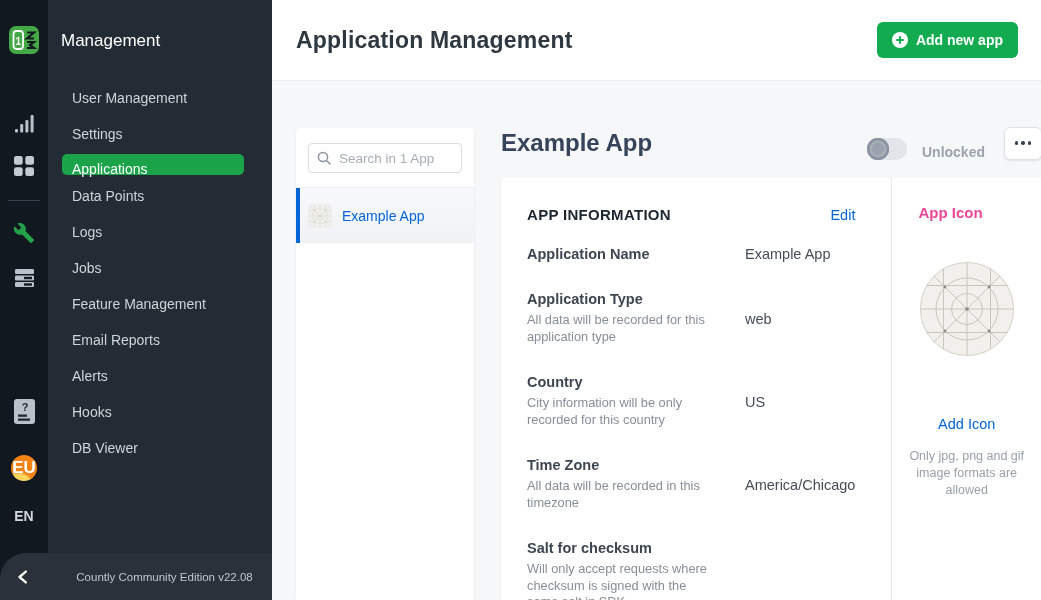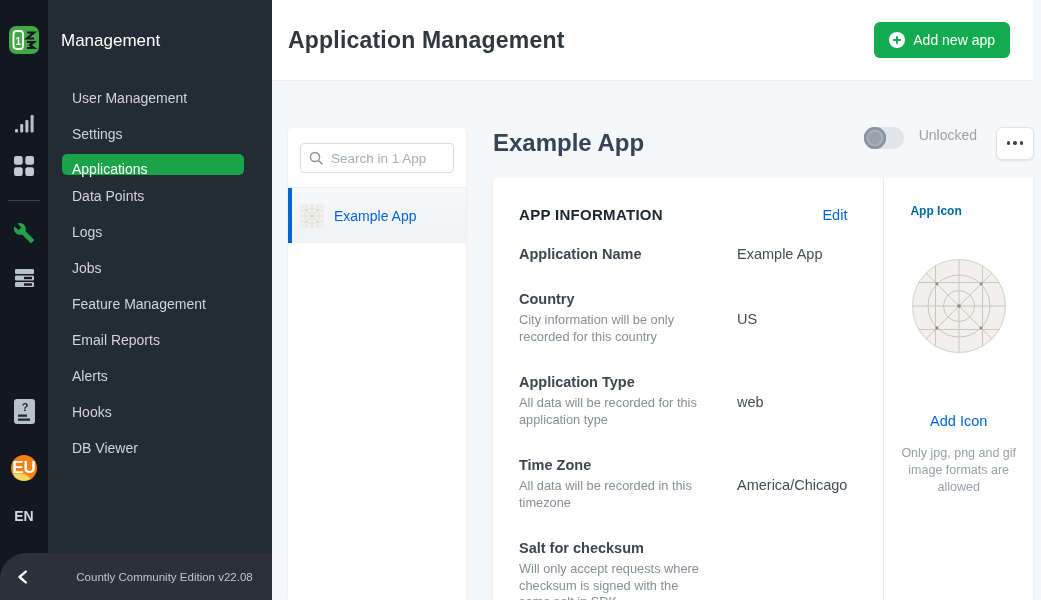--- a/index.html
+++ b/index.html
@@ -29,45 +29,45 @@
   .menu-item { height:36px; line-height:36px; color:#cfd4da; font-size:14px; padding-left:10px; cursor:pointer; }
   .menu-item.active { background:var(--green,#1ba34a); color:#fff; border-radius:5px; height:21px; line-height:31px; margin:2px 16px 3px 0; }
 
   
   .side-footer { position:absolute; left:0; bottom:0; width:272px; height:47px; background:#2a313b;
     border-top-left-radius:26px; z-index:3; display:flex; align-items:center;gap:15px; }
   .collapse-btn { width:48px; display:flex; justify-content:center; cursor:pointer; }
   .edition { flex:1; text-align:center; color:#c0c6cd; font-size:11.5px; padding-right:6px; }
 
   
-  .main { position:absolute; left:264px; top:0; width:769px; height:600px; }
+  .main { position:absolute; left:272px; top:0; width:769px; height:600px; }
   .main-header { height:81px; background:#fff; border-bottom:1px solid #ebedf0; display:flex; align-items:center; justify-content:space-between; padding:0 23px 0 24px; }
   .page-title { font-size:23px; font-weight:700; color:#2f3740; letter-spacing:.2px; }
   .add-app-btn { display:flex; align-items:center; gap:8px; background:var(--green2,#12ab4f); color:#fff; border:none;
-    font-family:inherit; font-size:14px; font-weight:400; height:36px; padding:0 15px; border-radius:6px; cursor:pointer; }
+    font-family:inherit; font-size:14px; font-weight:700; height:36px; padding:0 15px; border-radius:6px; cursor:pointer; }
 
   .content { position:absolute; top:81px; left:0; right:0; bottom:0; background:#f6f7f9; }
 
   
   .app-list { position:absolute; left:24px; top:47px; width:178px; bottom:0; background:#fff;
     border-radius:4px 4px 0 0; box-shadow:0 1px 3px rgba(42,52,64,.08); }
   .search-wrap { padding:15px 12px 14px; border-bottom:1px solid #eceef1; position:relative; }
   .search-input { width:100%; height:30px; border:1px solid #d9dee4; border-radius:4px; padding:0 6px 0 30px;
     font-family:inherit; font-size:13.5px; color:#3b82f6; outline:none; }
   .search-input::placeholder { color:#a7aeb6; }
   .search-icon { position:absolute; left:21px; top:23px; }
   .app-row { height:55px; display:flex; align-items:center; gap:10px; padding-left:12px; cursor:pointer; }
   .app-row.selected { background:linear-gradient(180deg,#f7f8fa,#f0f2f5); border-left:4px solid var(--blue,#0166d6); padding-left:8px; }
   .app-row-label { color:var(--blue,#0166d6); font-size:14px; font-weight:500; }
   .mini-icon { width:24px; height:24px; border-radius:4px; overflow:hidden; flex:0 0 24px; }
 
   
   .detail-head { position:absolute; left:229px; right:0; top:42px; height:40px; display:flex; align-items:center; justify-content:space-between; }
   .app-title { font-size:24px; font-weight:600; color:#36435a; }
-  .head-right { display:flex; align-items:flex-start; }
+  .head-right { display:flex; align-items:flex-end;font-weight:bold; }
   .toggle { width:40px; height:22px; border-radius:11px; background:#e2e6ea; position:relative; cursor:pointer; }
   .toggle-knob { position:absolute; left:0; top:0; width:22px; height:22px; border-radius:50%;
     background:#9aa2ad; box-shadow:inset 0 0 0 2.5px #8b93a0, inset 0 0 0 4.5px #a8b0ba; }
   .toggle-label { color:#9ba3ad; font-size:14px; margin:0 19px 0 15px; }
   .more-btn { width:38px; height:33px; background:#fff; border:1px solid #dfe3e8; border-radius:6px;
     box-shadow:0 1px 2px rgba(42,52,64,.10); display:flex; align-items:center; justify-content:center; gap:3px; cursor:pointer; margin-right:-1px; }
   .dot { width:3.5px; height:3.5px; border-radius:50%; background:#39414d; }
 
   
   .detail-card { position:absolute; left:229px; right:0; top:97px; bottom:0; background:#fff;
@@ -79,21 +79,21 @@
   .field-row { display:flex; margin-top:29px; }
   .field-row.first { margin-top:23px; }
   .field-lab { width:218px; padding-right:28px; }
   .field-lab b { font-size:14.5px; font-weight:600; color:#3e4651; display:block; }
   .field-desc { margin-top:5px; font-size:12.8px; line-height:16.5px; color:#878e97; }
   .field-val { font-size:14.5px; color:#454d58; }
   .val-offset { padding-top:20px; }
 
   
   .icon-col { width:158px; border-left:1px solid #e7eaee; padding-top:26px; }
-  .icon-col-title { font-size:12px; font-weight:700; color:#0369a1; padding-left:26px; }
+  .icon-col-title { font-size:15px; font-weight:700; color:#ec4899; padding-left:26px; }
   .icon-circle { width:94px; height:94px; margin:41px auto 0; }
   .add-icon-link { display:block; text-align:center; margin-top:60px; color:var(--blue,#0166d6); font-size:14.5px; cursor:pointer; }
   .icon-hint { margin:16px 13px 0; text-align:center; font-size:12.5px; line-height:17px; color:#9aa1ab; }
 </style>
 </head>
 <body>
 
 <svg width="0" height="0" style="position:absolute">
   <defs>
     <g id="blueprint" stroke="#c9c6bc" stroke-width="1" fill="none">
@@ -257,32 +257,32 @@
 
         <div class="field-row first">
           <div class="field-lab">
             <b>Application Name</b>
           </div>
           <div class="field-val">Example App</div>
         </div>
 
         <div class="field-row">
           <div class="field-lab">
+            <b>Application Type</b>
+            <p class="field-desc">All data will be recorded for this application type</p>
+          </div>
+          <div class="field-val val-offset">web</div>
+        </div>
+
+        <div class="field-row">
+          <div class="field-lab">
             <b>Country</b>
             <p class="field-desc">City information will be only recorded for this country</p>
           </div>
           <div class="field-val val-offset">US</div>
-        </div>
-
-        <div class="field-row">
-          <div class="field-lab">
-            <b>Application Type</b>
-            <p class="field-desc">All data will be recorded for this application type</p>
-          </div>
-          <div class="field-val val-offset">web</div>
         </div>
 
         <div class="field-row">
           <div class="field-lab">
             <b>Time Zone</b>
             <p class="field-desc">All data will be recorded in this timezone</p>
           </div>
           <div class="field-val val-offset">America/Chicago</div>
         </div>
 

